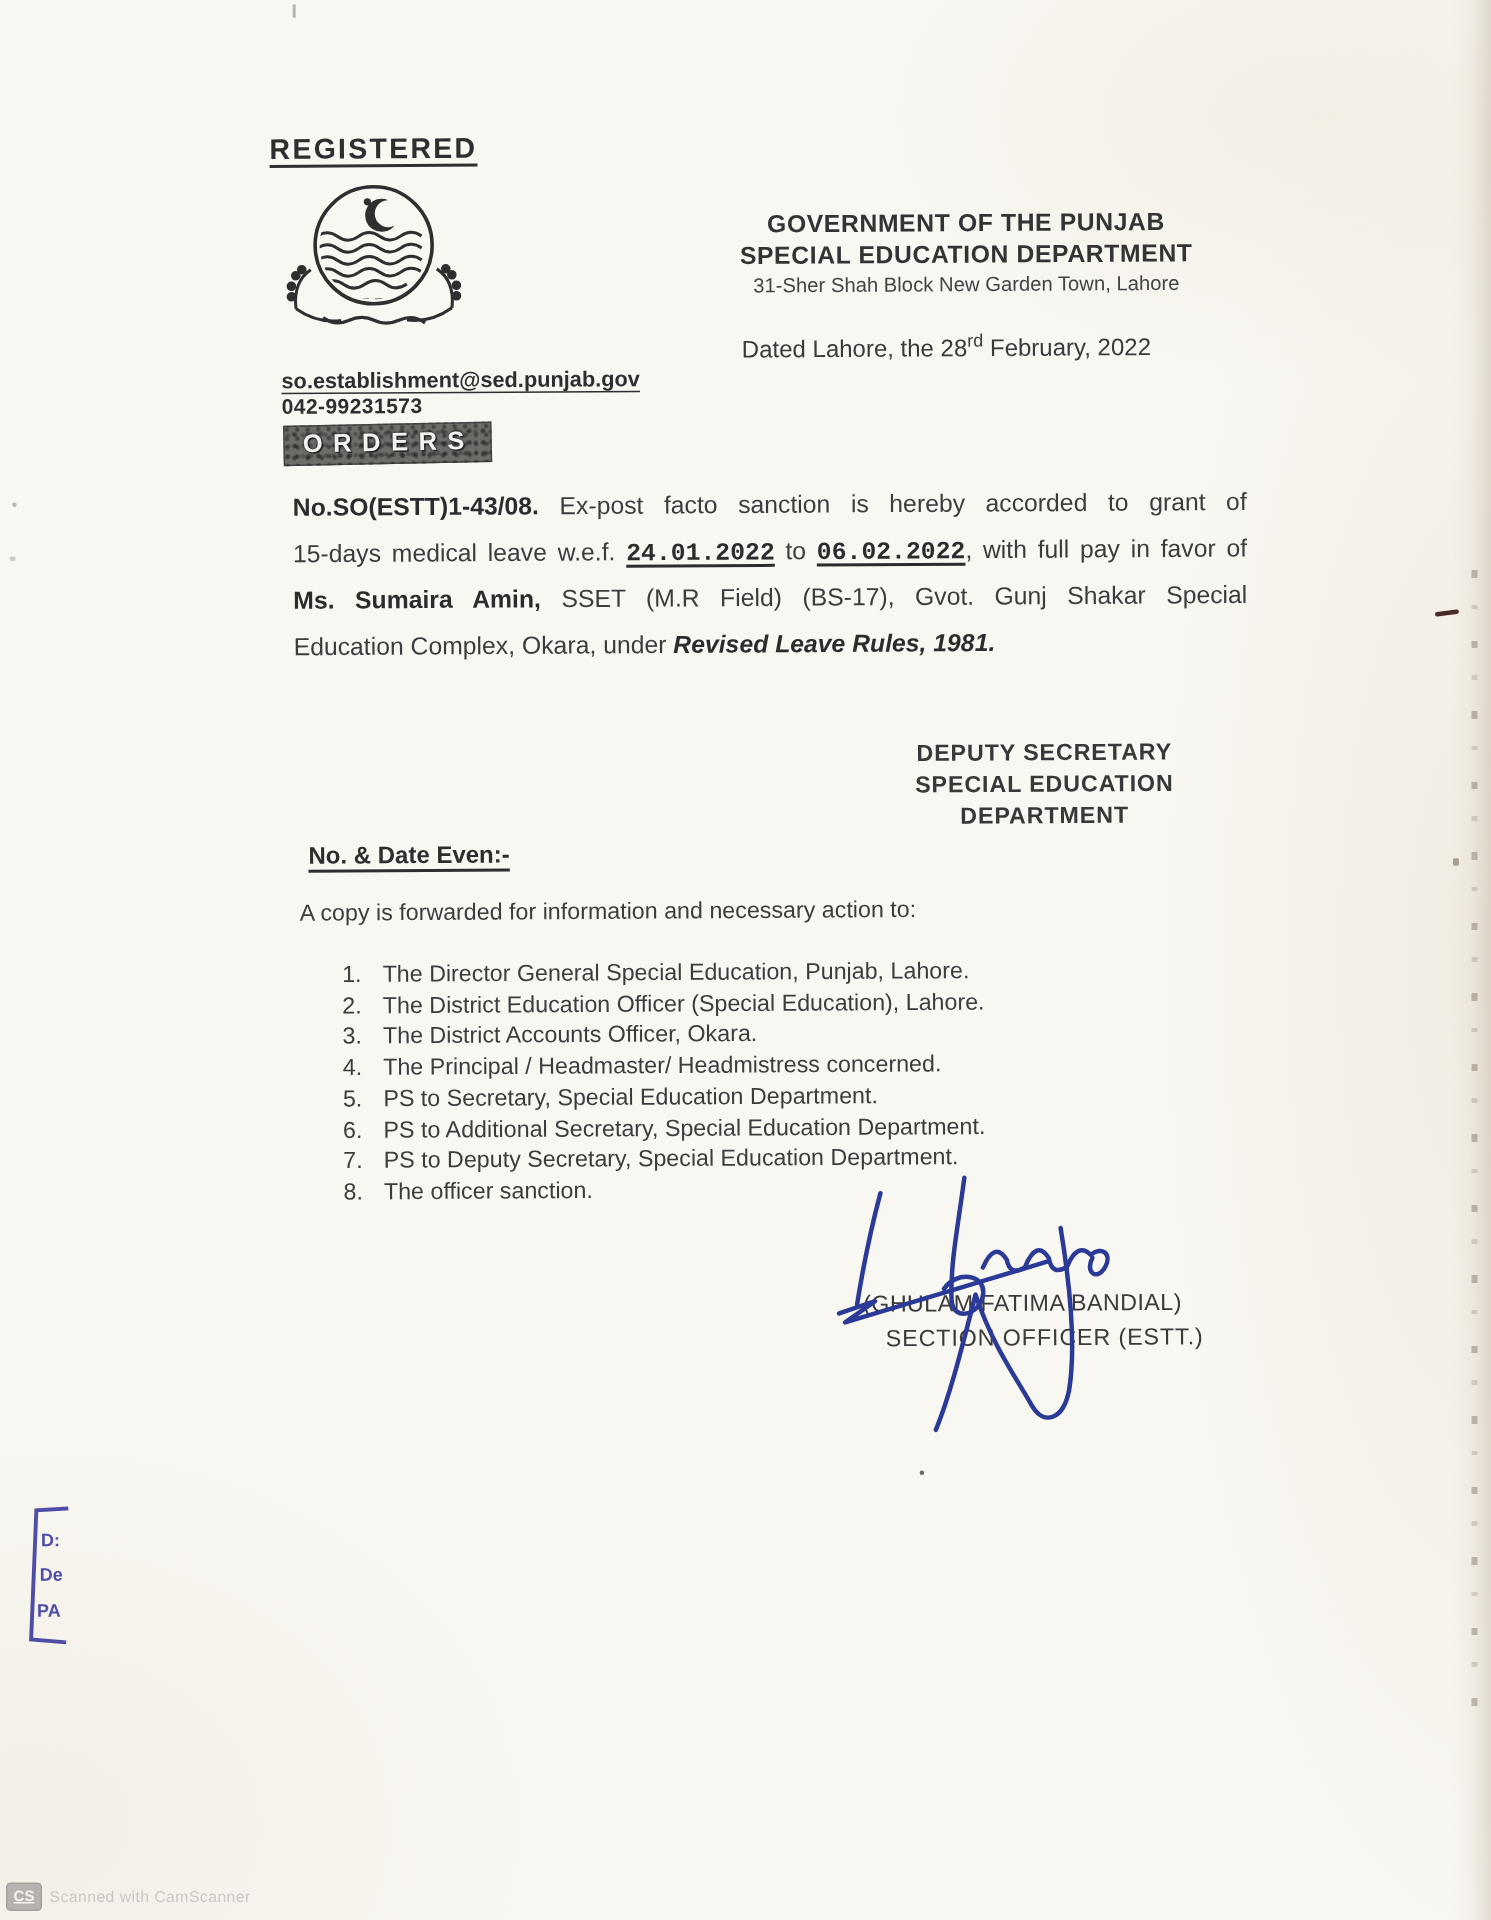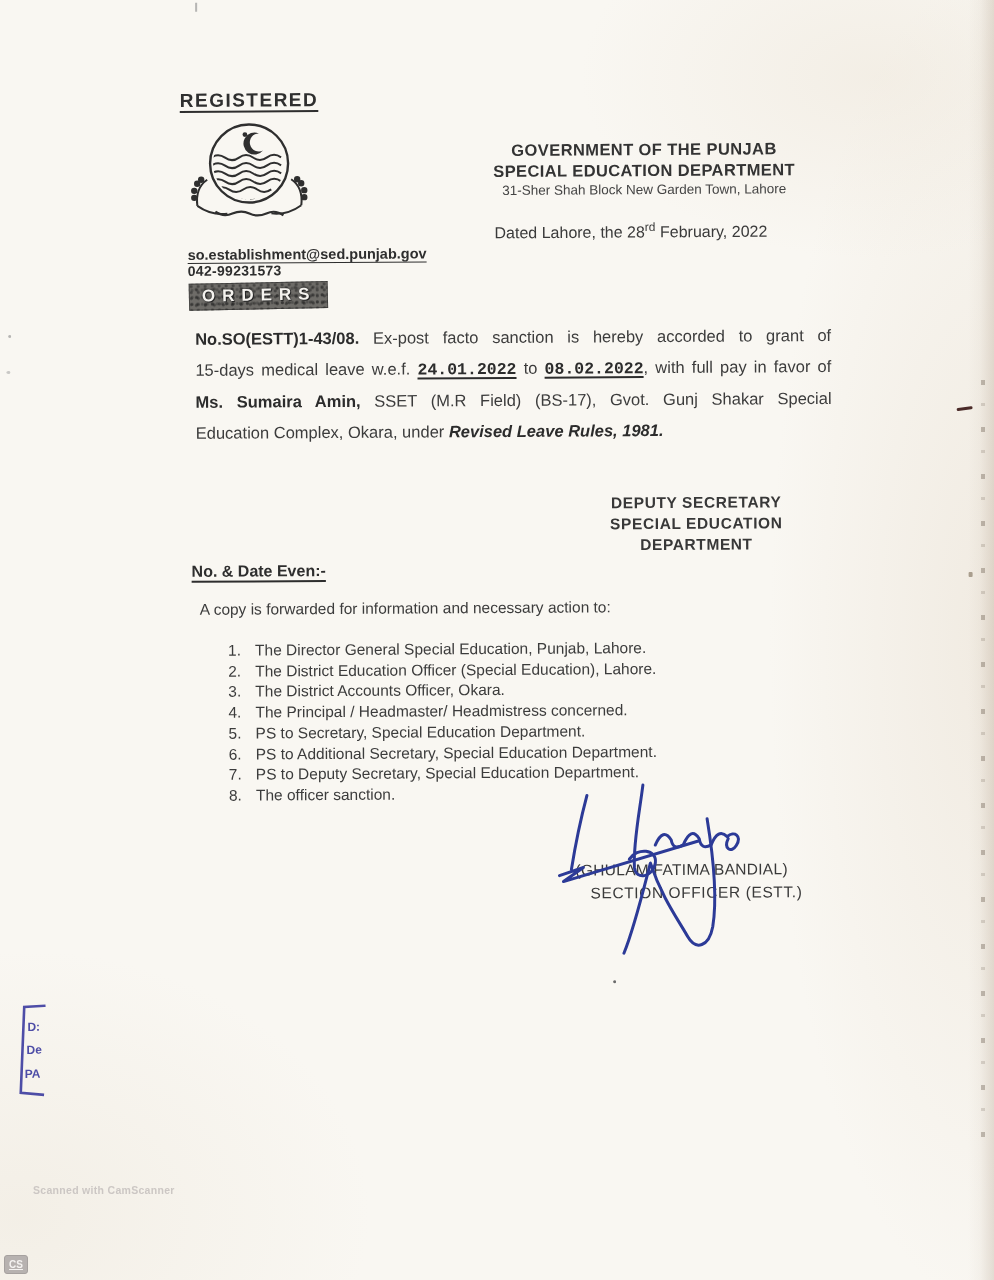--- a/index.html
+++ b/index.html
@@ -44,35 +44,35 @@
   .body-para{left:197px;top:322px;width:636px;font-size:16.5px;line-height:31px;color:#3c3c3c;}
   .jline{text-align:justify;text-align-last:justify;}
   .lline{text-align:left;}
   .b{font-weight:bold;color:#2c2c2c;}
   .bu{font-weight:bold;color:#2c2c2c;text-decoration:underline;text-underline-offset:3px;text-decoration-thickness:1.5px;font-family:Liberation Mono, monospace;}
   .bi{font-weight:bold;font-style:italic;color:#2c2c2c;}
 
   .authority{left:572px;top:493px;width:250px;text-align:center;font-size:15.5px;font-weight:600;
     letter-spacing:.6px;line-height:21px;color:#383838;}
 
-  .dist-head{left:192px;top:561px;font-size:16px;font-weight:bold;color:#2e2e2e;
+  .dist-head{left:206px;top:561px;font-size:16px;font-weight:bold;color:#2e2e2e;
     text-decoration:underline;text-underline-offset:4px;text-decoration-thickness:2px;}
   .dist-intro{left:200px;top:599px;font-size:15.5px;color:#3c3c3c;}
 
   .dist-list{left:228px;top:639px;width:520px;font-size:15.5px;color:#3c3c3c;}
   .dist-item{display:flex;line-height:20.7px;}
   .dist-num{width:20px;flex:0 0 20px;}
   .dist-text{padding-left:7px;}
 
   .sig-name{left:574px;top:862px;font-size:15.5px;color:#3a3a3a;letter-spacing:.3px;}
   .sig-title{left:589px;top:885px;font-size:15.5px;color:#3a3a3a;letter-spacing:.6px;}
 
   .cs-badge{left:4px;top:1255px;width:22px;height:17px;background:#b7b2b0;border:1px solid #a6a19f;
     border-radius:3px;color:#f5f3f1;font-size:10px;font-weight:bold;display:flex;align-items:center;justify-content:center;text-decoration:underline;}
-  .cs-text{left:33px;top:1184px;font-size:10.5px;color:#ccc7c4;letter-spacing:.3px;font-weight:bold;}
+  .cs-text{left:33px;top:1259px;font-size:10.5px;color:#ccc7c4;letter-spacing:.3px;}
 
   .edge-right{right:0;top:0;width:26px;height:1280px;
     background:linear-gradient(to left, rgba(150,125,100,.22), rgba(150,125,100,.05) 14px, transparent);}
   .edge-speckles{left:981px;top:380px;width:4px;height:760px;opacity:.55;
     background:repeating-linear-gradient(to bottom, rgba(70,55,40,.55) 0 5px, transparent 5px 23px, rgba(70,55,40,.3) 23px 26px, transparent 26px 47px);}
   .mark-dash{left:958px;top:410px;width:16px;height:2.5px;background:#4a2a28;transform:rotate(-7deg);border-radius:2px;}
   .mark-toptick{left:199px;top:1px;width:2px;height:9px;background:#9a9a9a;opacity:.7;}
   .mark-dot{left:611px;top:981px;width:3px;height:3px;border-radius:50%;background:#6a6a6a;}
   .speck1{left:969px;top:575px;width:4px;height:5px;background:#7a6a55;opacity:.6;border-radius:1px;}
   .speck2{left:10px;top:332px;width:3px;height:3px;background:#888;opacity:.6;border-radius:50%;}
@@ -138,21 +138,21 @@
 
     <div class="abs phone">042-99231573</div>
     <div class="abs email">so.establishment@sed.punjab.gov</div>
 
     <div class="abs dated"><span>Dated Lahore, the 28</span><sup>rd</sup><span> February, 2022</span></div>
 
     <div class="abs orders-stamp">ORDERS</div>
 
     <div class="abs body-para">
       <div class="jline"><span class="b">No.SO(ESTT)1-43/08.</span><span> Ex-post facto sanction is hereby accorded to grant of</span></div>
-      <div class="jline"><span>15-days medical leave w.e.f. </span><span class="bu">24.01.2022</span><span> to </span><span class="bu">08.02.2022</span><span>, with full pay in favor of</span></div>
+      <div class="jline"><span>15-days medical leave w.e.f. </span><span class="bu">24.01.2022</span><span> to </span><span class="bu">06.02.2022</span><span>, with full pay in favor of</span></div>
       <div class="jline"><span class="b">Ms. Sumaira Amin,</span><span> SSET (M.R Field) (BS-17), Gvot. Gunj Shakar Special</span></div>
       <div class="lline"><span>Education Complex, Okara, under </span><span class="bi">Revised Leave Rules, 1981.</span></div>
     </div>
 
     <div class="abs authority">
       <div>DEPUTY SECRETARY</div>
       <div>SPECIAL EDUCATION</div>
       <div>DEPARTMENT</div>
     </div>
 

